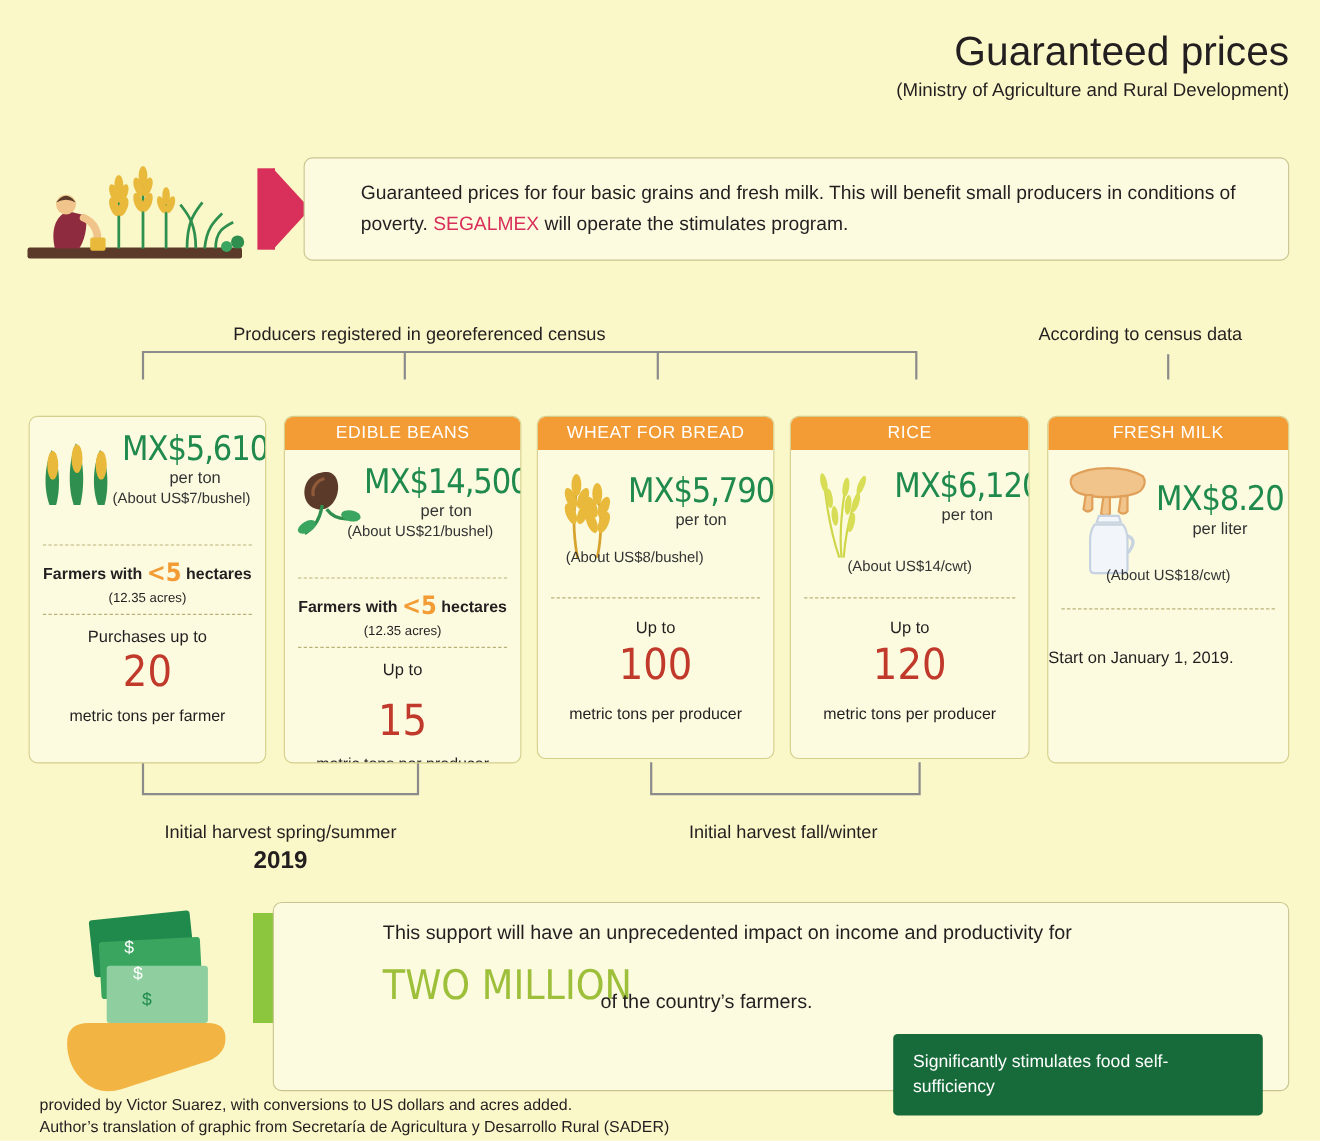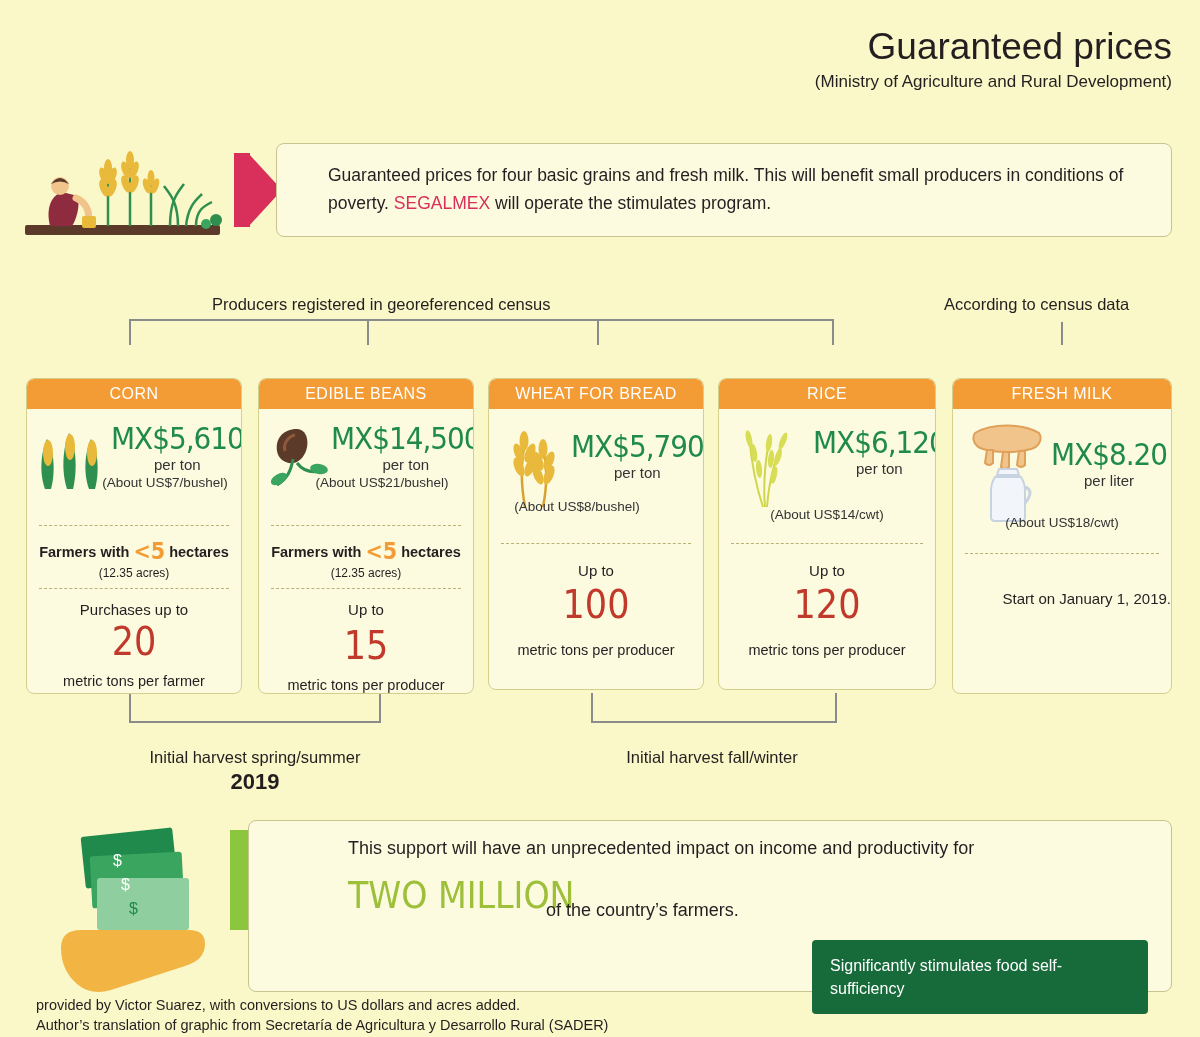--- a/index.html
+++ b/index.html
@@ -212,21 +212,21 @@
     font-size: 39px;
     color: #c0392b;
     line-height: 1.05;
   }
   .bignum-cap {
     text-align: center;
     font-size: 14.5px;
     color: #231f20;
   }
   .milk-note {
-    text-align: right;
+    text-align: left;
     font-size: 15px;
     color: #231f20;
   }
 
   
   .harvest {
     position: absolute;
     text-align: center;
     color: #231f20;
   }
@@ -387,21 +387,20 @@
 
       <path d="M1062 345 L1062 322"></path>
 
       <path d="M130 693 L130 722 L380 722 L380 693"></path>
 
       <path d="M592 693 L592 722 L836 722 L836 693"></path>
     </g>
   </svg>
 
   <div class="card" style="left:26px; width:216px; height:316px;">
-    <div class="card-head">CORN</div>
     <div class="card-body">
       <div class="price-row">
         <svg style="position:absolute;left:10px;top:8px;" width="64" height="74" viewBox="0 0 64 74">
           <g fill="#2f8f4e">
             <path d="M8 72 C2 56 4 34 10 22 C18 34 18 58 14 72 Z"></path>
             <path d="M30 72 C24 54 26 30 32 16 C40 30 40 56 36 72 Z"></path>
             <path d="M52 72 C46 56 48 34 54 22 C62 34 62 58 58 72 Z"></path>
           </g>
           <g fill="#e8b93b">
             <ellipse cx="11" cy="36" rx="5" ry="13"></ellipse>
@@ -449,21 +448,21 @@
       </div>
       <div class="divider" style="margin-top:24px;"></div>
       <div class="mid-line" style="margin-top:12px;">
         <span>Farmers with</span>
         <span class="lt5">&lt;5</span>
         <span>hectares</span>
       </div>
       <div class="mid-small" style="margin-top:2px;">(12.35 acres)</div>
       <div class="divider" style="margin-top:8px;"></div>
       <div class="upto" style="margin-top:12px;">Up to</div>
-      <div class="bignum" style="margin-top:8px;">15</div>
+      <div class="bignum" style="margin-top:18px;">15</div>
       <div class="bignum-cap" style="margin-top:10px;">metric tons per producer</div>
     </div>
   </div>
 
   <div class="card" style="left:488px; width:216px; height:312px;">
     <div class="card-head">WHEAT FOR BREAD</div>
     <div class="card-body">
       <div class="price-row" style="height:110px;">
         <svg style="position:absolute;left:14px;top:6px;" width="62" height="96" viewBox="0 0 62 96">
           <g stroke="#d8a22e" stroke-width="2.5" fill="none">

